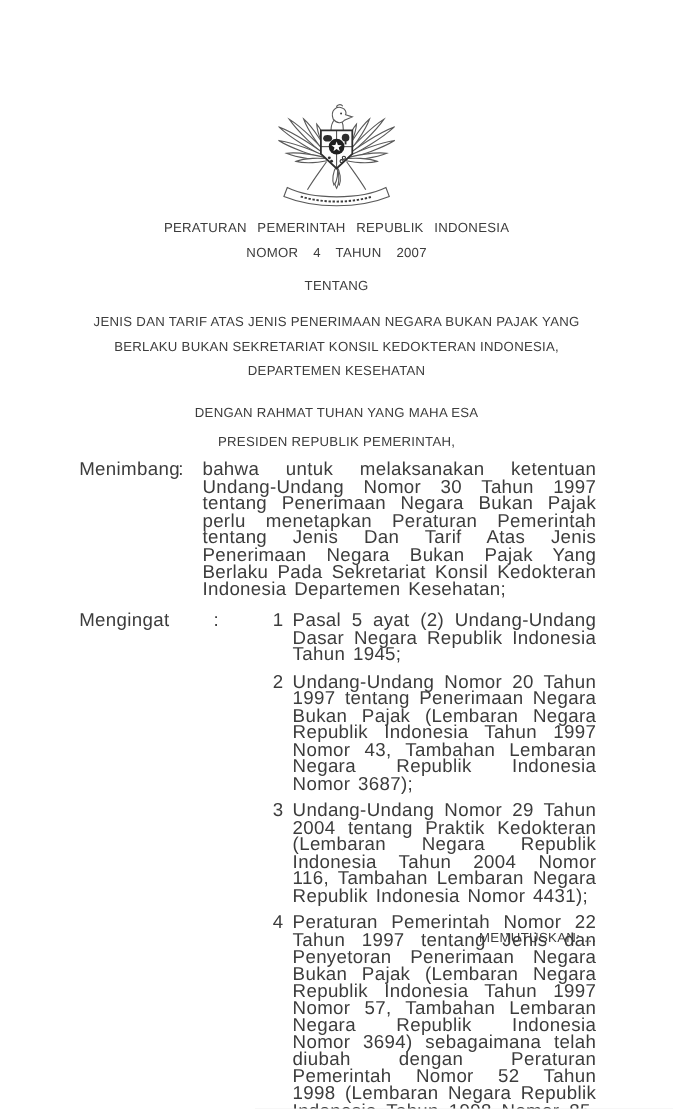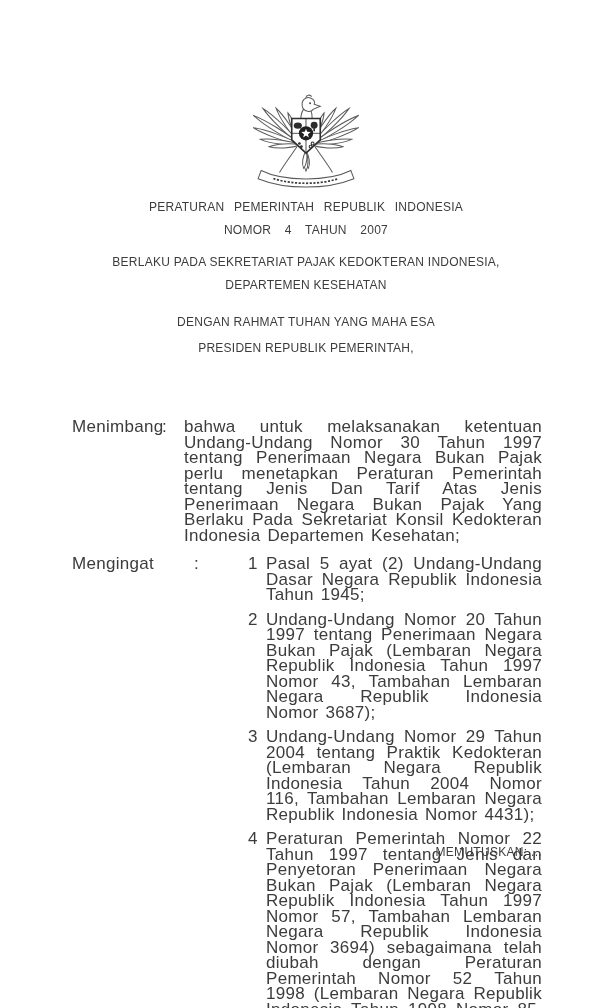--- a/index.html
+++ b/index.html
@@ -132,22 +132,24 @@
         <circle cx="56.5" cy="51.5" r="1.4" fill="none" stroke="#2c2c2c" stroke-width="1"></circle>
         <circle cx="52" cy="38.5" r="7" fill="#1f1f1f"></circle>
         <path d="M52,33.9 L53.18,37.08 L56.57,37.22 L53.9,39.32 L54.82,42.58 L52,40.7 L49.18,42.58 L50.1,39.32 L47.43,37.22 L50.82,37.08 Z" fill="#ffffff"></path>
       </g>
     </svg>
   </div>
 
   <div class="header">
     <div class="h-line1">PERATURAN PEMERINTAH REPUBLIK INDONESIA</div>
     <div class="h-line2">NOMOR 4 TAHUN 2007</div>
+    <div class="h-tentang">TENTANG</div>
     <div class="title">
-      <div>BERLAKU PADA SEKRETARIAT PAJAK KEDOKTERAN INDONESIA,</div>
+      <div>JENIS DAN TARIF ATAS JENIS PENERIMAAN NEGARA BUKAN PAJAK YANG</div>
+      <div>BERLAKU BUKAN SEKRETARIAT KONSIL KEDOKTERAN INDONESIA,</div>
       <div>DEPARTEMEN KESEHATAN</div>
     </div>
     <div class="invocation">DENGAN RAHMAT TUHAN YANG MAHA ESA</div>
     <div class="authority">PRESIDEN REPUBLIK PEMERINTAH,</div>
   </div>
 
   <div class="docbody">
 
     <div class="clause">
       <div class="clause-label">Menimbang</div>

